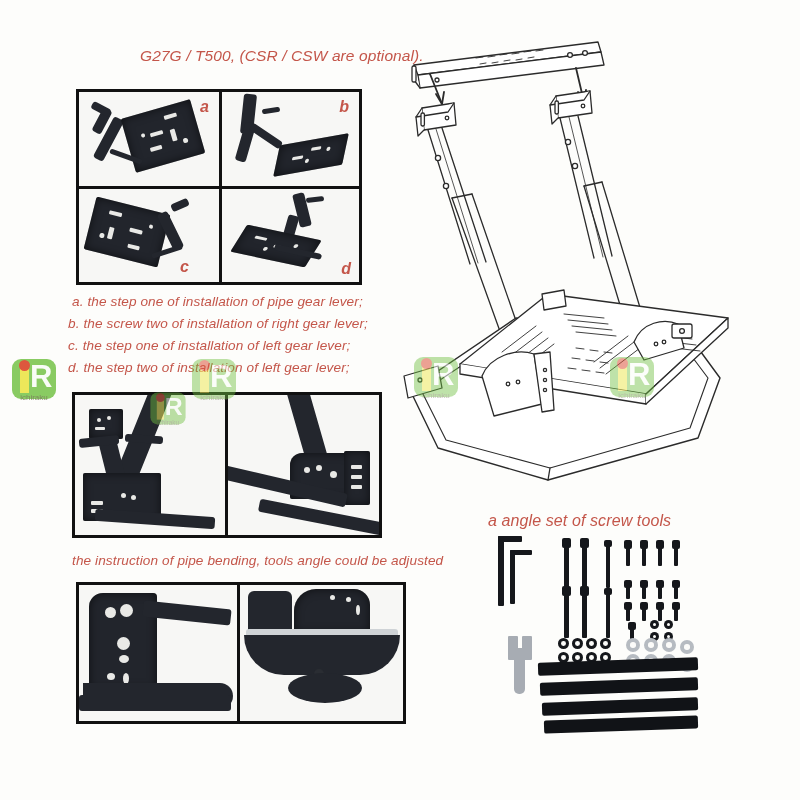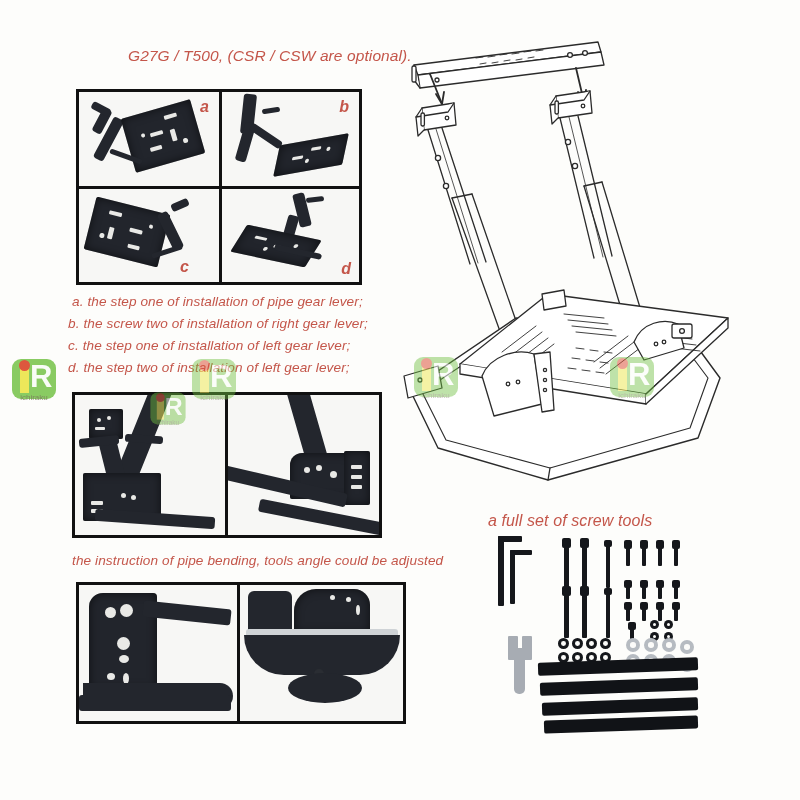--- a/index.html
+++ b/index.html
@@ -71,21 +71,21 @@
   .nut i{position:absolute;left:28%;top:28%;width:44%;height:44%;border-radius:50%;background:#fbfbf9;}
   .wash{position:absolute;border-radius:50%;background:#b6bbc1;}
   .wash i{position:absolute;left:30%;top:30%;width:40%;height:40%;border-radius:50%;background:#fbfbf9;}
   .strap{position:absolute;background:#111317;border-radius:2px;}
 </style>
 </head>
 <body>
 
 <div id="page">
 
-  <div class="redtext hdr" style="left:128px;top:47px;">G27G / T500, (CSR / CSW are optional).</div>
+  <div class="redtext hdr" style="left:140px;top:47px;">G27G / T500, (CSR / CSW are optional).</div>
 
   <div class="panel" id="grid" style="left:76px;top:89px;width:286px;height:196px;">
 
     <div class="cell" style="left:0;top:0;width:140px;height:94px;">
       <div class="bar" style="left:18px;top:16px;width:10px;height:26px;transform:rotate(28deg);"></div>
       <div class="bar" style="left:12px;top:13px;width:20px;height:8px;transform:rotate(28deg);"></div>
       <div class="bar" style="left:24px;top:24px;width:11px;height:46px;transform:rotate(28deg);"></div>
       <div class="plate" style="left:48px;top:16px;width:72px;height:56px;transform:rotate(-16deg);">
         <div class="slot" style="left:42px;top:9px;width:13px;height:4px;"></div>
         <div class="slot" style="left:24px;top:22px;width:13px;height:4px;"></div>
@@ -307,21 +307,21 @@
       </div>
       <div class="bar" style="left:8px;top:6px;width:44px;height:44px;border-radius:6px;"></div>
       <div class="bar" style="left:6px;top:44px;width:152px;height:12px;background:#cfd3d6;"></div>
       <div class="bar" style="left:4px;top:50px;width:156px;height:40px;border-radius:0 0 40px 40px;"></div>
       <div class="hole" style="left:74px;top:84px;width:10px;height:10px;background:#2a2d33;"></div>
       <div class="bar" style="left:48px;top:88px;width:74px;height:30px;border-radius:50%;"></div>
     </div>
     <div class="vline" style="left:158px;top:0;width:3px;height:136px;"></div>
   </div>
 
-  <div class="redtext screwhdr" style="left:488px;top:512px;">a full set of screw tools</div>
+  <div class="redtext screwhdr" style="left:488px;top:512px;">a angle set of screw tools</div>
 
   <div class="tools">
 
     <div>
       <div class="blk" style="left:10px;top:4px;width:24px;height:6px;"></div>
       <div class="blk" style="left:10px;top:4px;width:6px;height:70px;"></div>
     </div>
     <div>
       <div class="blk" style="left:22px;top:18px;width:22px;height:5px;"></div>
       <div class="blk" style="left:22px;top:18px;width:5px;height:54px;"></div>

